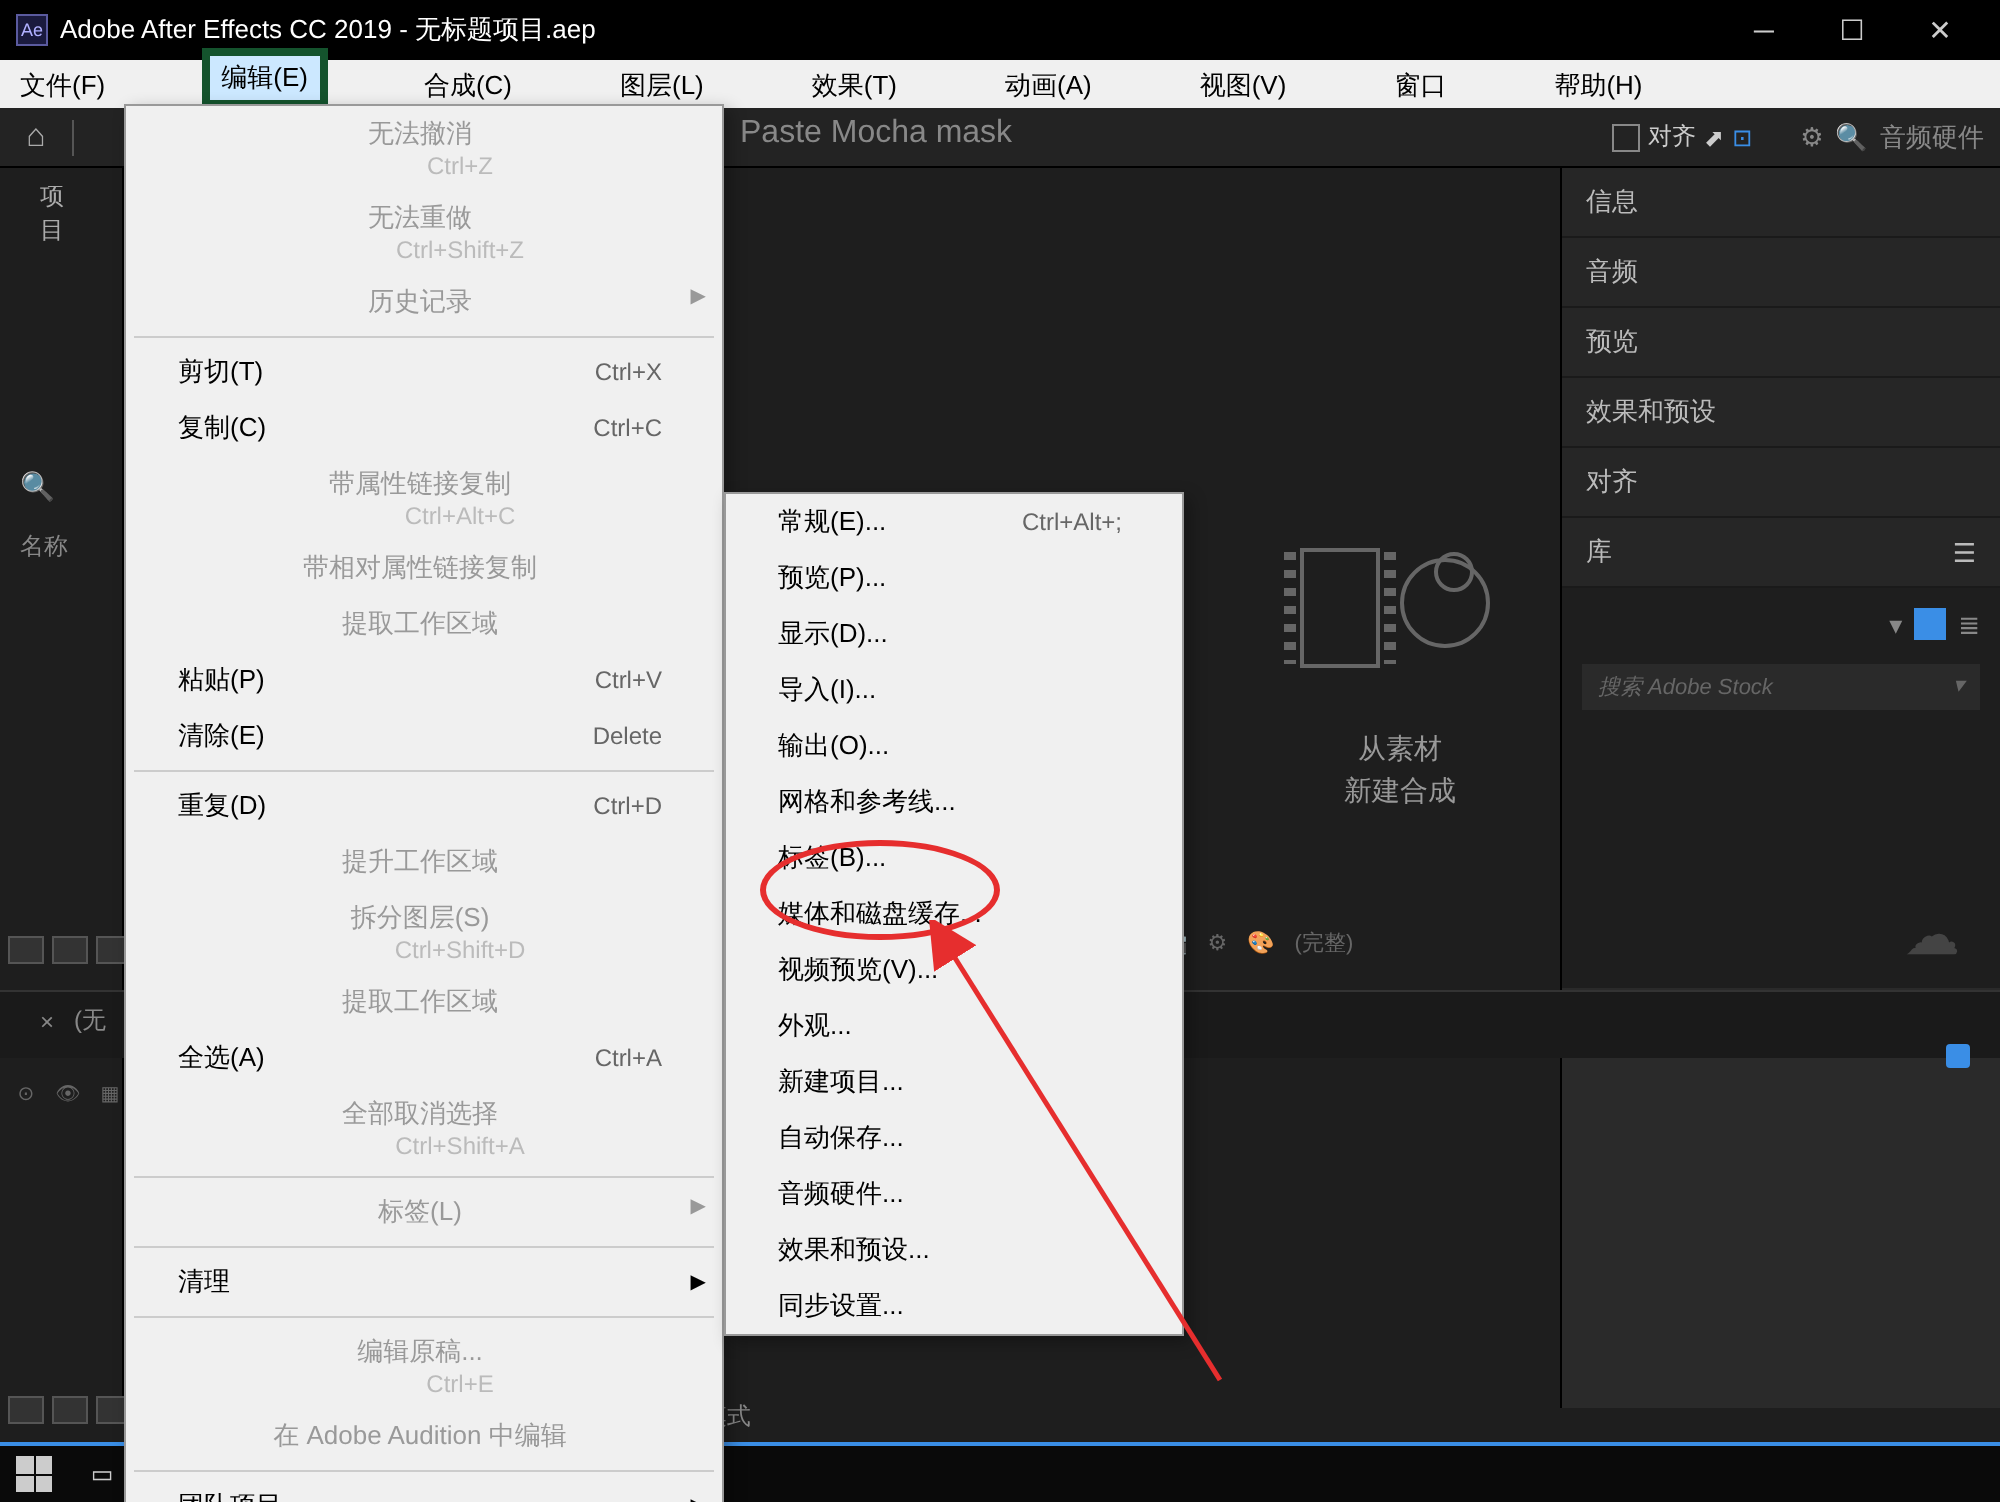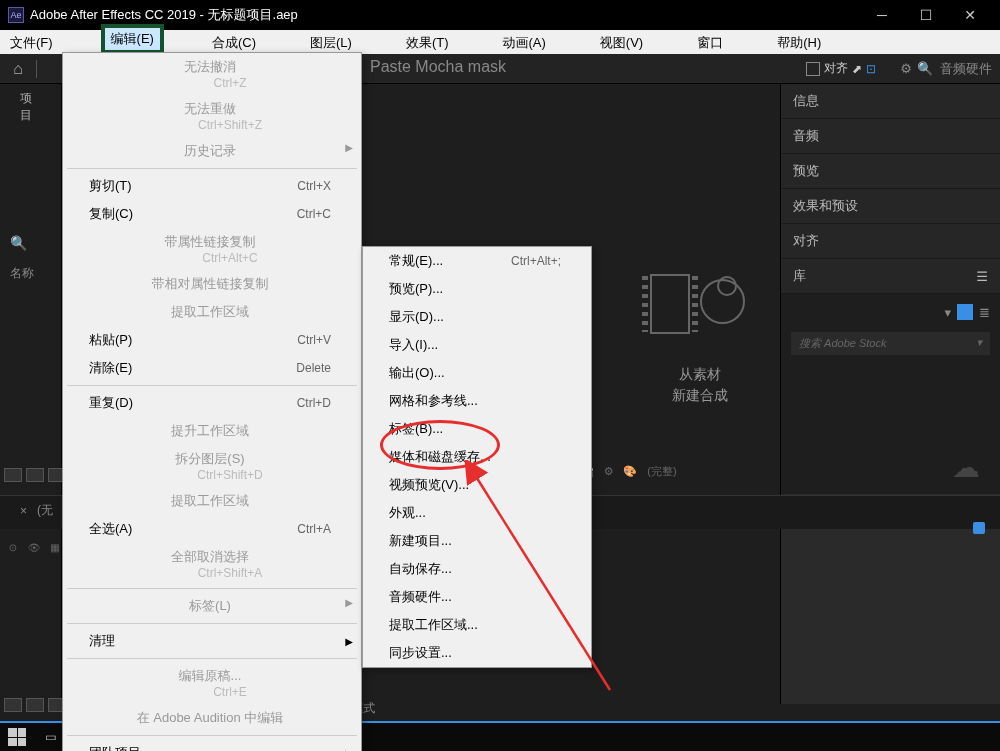--- a/index.html
+++ b/index.html
@@ -343,21 +343,21 @@
   <div class="dd-item">
       <span>新建项目...</span>
     </div>
   <div class="dd-item">
       <span>自动保存...</span>
     </div>
   <div class="dd-item">
       <span>音频硬件...</span>
     </div>
   <div class="dd-item">
-      <span>提取工作区域...</span>
+      <span>效果和预设...</span>
     </div>
   <div class="dd-item">
       <span>同步设置...</span>
     </div>
 </div>
 
 <div class="red-ellipse"></div>
 <svg class="red-arrow" width="180" height="240">
   <defs>
     <marker id="ah" markerWidth="10" markerHeight="10" refX="2" refY="5" orient="auto">

